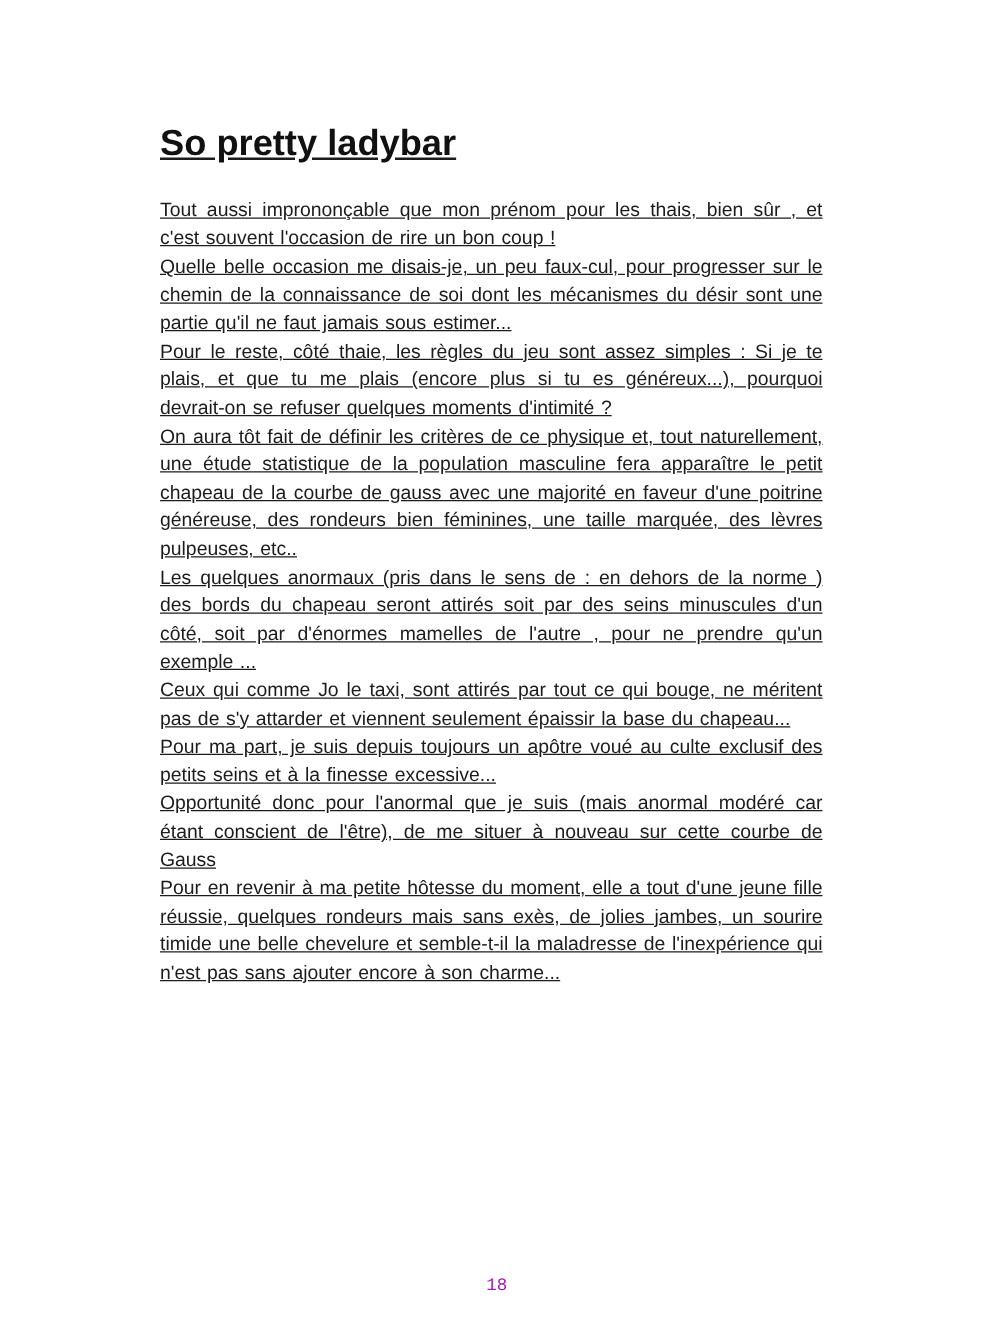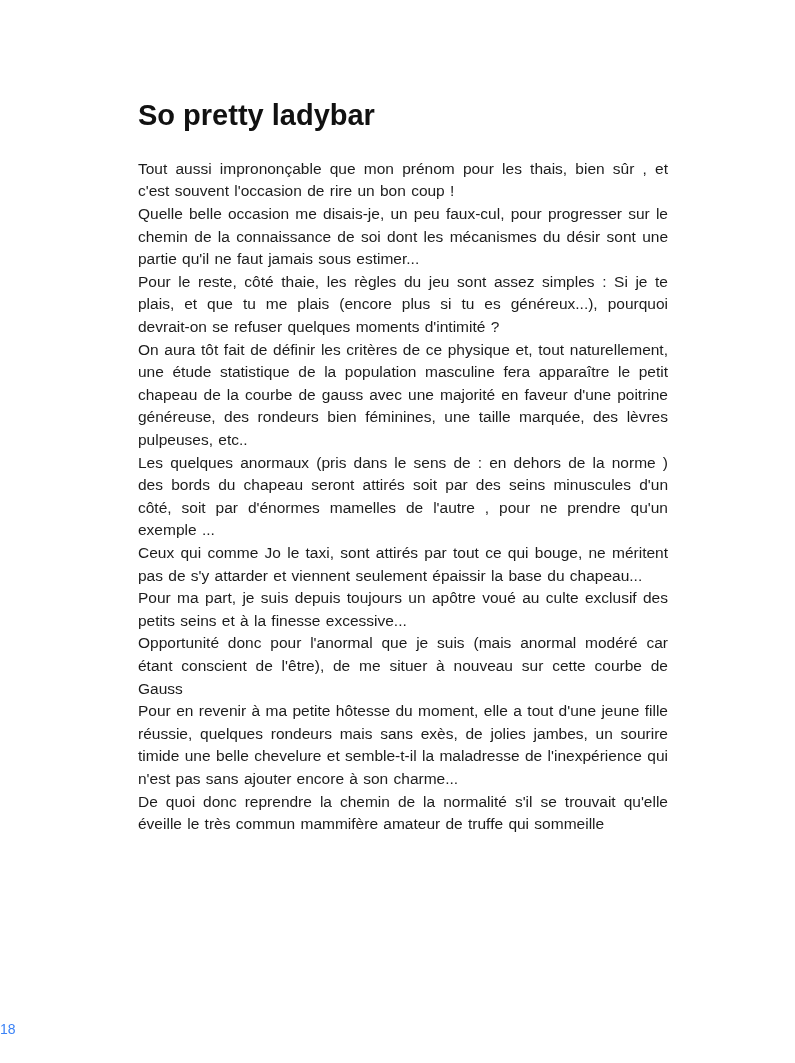--- a/index.html
+++ b/index.html
@@ -11,23 +11,24 @@
     position: relative;
     width: 795px;
     height: 1063px;
     background: #ffffff;
     overflow: hidden;
     font-family: "Liberation Sans", sans-serif;
     color: #1c1c1c;
   }
   .content {
     position: absolute;
-    left: 138px;
+    left: 128px;
     top: 100px;
     width: 530px;
+    text-decoration: underline;
   }
   .doc-title {
     font-family: "Liberation Sans", sans-serif;
     font-weight: bold;
     font-size: 29px;
     letter-spacing: 0px;
     color: #111111;
     margin: 0 0 26px 0;
     line-height: 1.1;
   }
@@ -37,38 +38,38 @@
     line-height: 22.6px;
     text-align: justify;
     color: #1c1c1c;
     word-spacing: 1px;
   }
   .page-number {
     position: absolute;
     left: 0;
     bottom: 26px;
     width: 100%;
-    font-family: Liberation Sans, sans-serif;
+    text-align: center;
+    font-family: Liberation Mono, monospace;
     font-size: 14px;
-    color: #3b82f6;
+    color: #a21caf;
   }
 </style>
 </head>
 <body>
 
 <div class="page">
   <div class="content">
     <h1 class="doc-title">So pretty ladybar</h1>
     <div class="body-text">
       <p>Tout aussi imprononçable que mon prénom pour les thais, bien sûr , et c'est souvent l'occasion de rire un bon coup !</p>
       <p>Quelle belle occasion me disais-je, un peu faux-cul, pour progresser sur le chemin de la connaissance de soi dont les mécanismes du désir sont une partie qu'il ne faut jamais sous estimer...</p>
       <p>Pour le reste, côté thaie, les règles du jeu sont assez simples : Si je te plais, et que tu me plais (encore plus si tu es généreux...), pourquoi devrait-on se refuser quelques moments d'intimité ?</p>
       <p>On aura tôt fait de définir les critères de ce physique et, tout naturellement, une étude statistique de la population masculine fera apparaître le petit chapeau de la courbe de gauss avec une majorité en faveur d'une poitrine généreuse, des rondeurs bien féminines, une taille marquée, des lèvres pulpeuses, etc..</p>
       <p>Les quelques anormaux (pris dans le sens de : en dehors de la norme ) des bords du chapeau seront attirés soit par des seins minuscules d'un côté, soit par d'énormes mamelles de l'autre , pour ne prendre qu'un exemple ...</p>
       <p>Ceux qui comme Jo le taxi, sont attirés par tout ce qui bouge, ne méritent pas de s'y attarder et viennent seulement épaissir la base du chapeau...</p>
       <p>Pour ma part, je suis depuis toujours un apôtre voué au culte exclusif des petits seins et à la finesse excessive...</p>
       <p>Opportunité donc pour l'anormal que je suis (mais anormal modéré car étant conscient de l'être), de me situer à nouveau sur cette courbe de Gauss</p>
       <p>Pour en revenir à ma petite hôtesse du moment, elle a tout  d'une jeune fille réussie, quelques rondeurs mais sans exès, de jolies jambes, un sourire timide une belle chevelure et semble-t-il la maladresse de l'inexpérience qui n'est pas sans ajouter encore à son charme...</p>
-      <p>De quoi donc reprendre la chemin de la normalité s'il se trouvait qu'elle éveille le très commun mammifère amateur de truffe qui sommeille</p>
     </div>
   </div>
   <div class="page-number">18</div>
 </div>
 
 </body></html>

